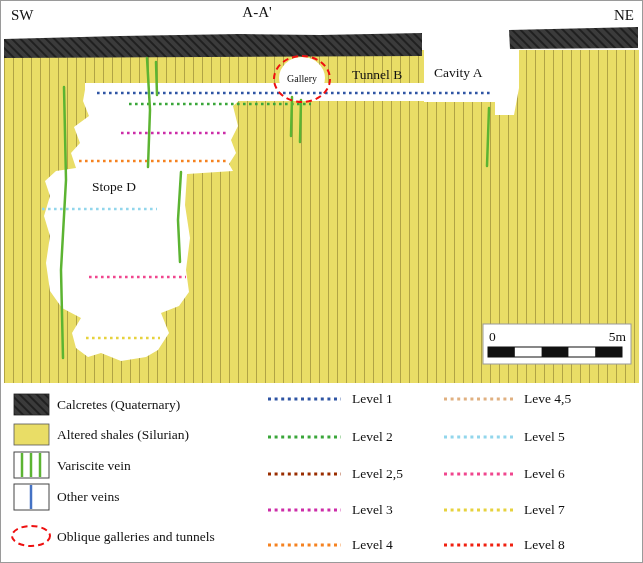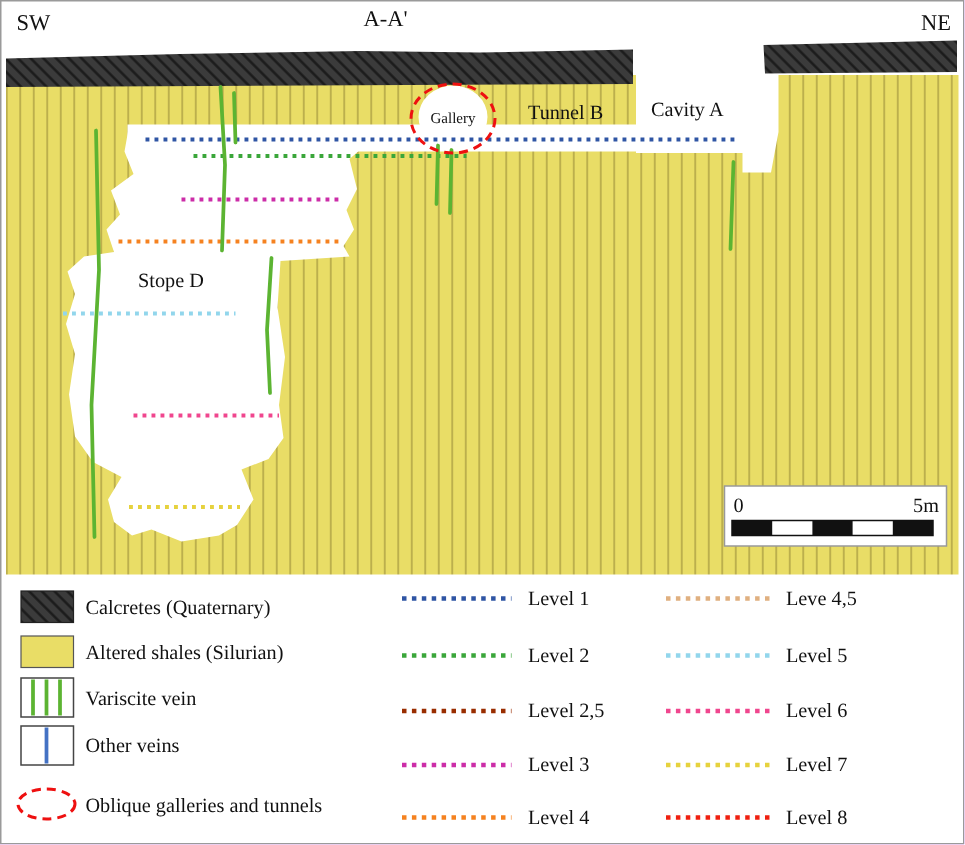--- a/index.html
+++ b/index.html
@@ -1,16 +1,16 @@
 <!DOCTYPE html>
 <html><head>
 <meta charset="utf-8">
 <style>
   html,body{margin:0;padding:0;background:#fff;}
-  #figure{position:relative;width:643px;height:563px;background:#d946ef;overflow:hidden;}
+  #figure{position:relative;width:643px;height:563px;background:#0369a1;overflow:hidden;}
   svg{display:block;}
   text{font-family:"Liberation Serif","DejaVu Serif",serif;fill:#111;}
   .t15{font-size:15px;}
   .t13{font-size:13.5px;}
   .t10{font-size:10px;}
   .section-dotted{fill:none;stroke-width:2.6;stroke-dasharray:2.6 3.4;stroke-linecap:butt;}
   .legend-dotted{fill:none;stroke-width:3;stroke-dasharray:3 3.6;stroke-linecap:butt;}
   .vein{fill:none;stroke-width:2.5;stroke-linecap:round;}
   .cavity{fill:#ffffff;}
   .swatch-frame{fill:#ffffff;stroke:#444;stroke-width:1;}

